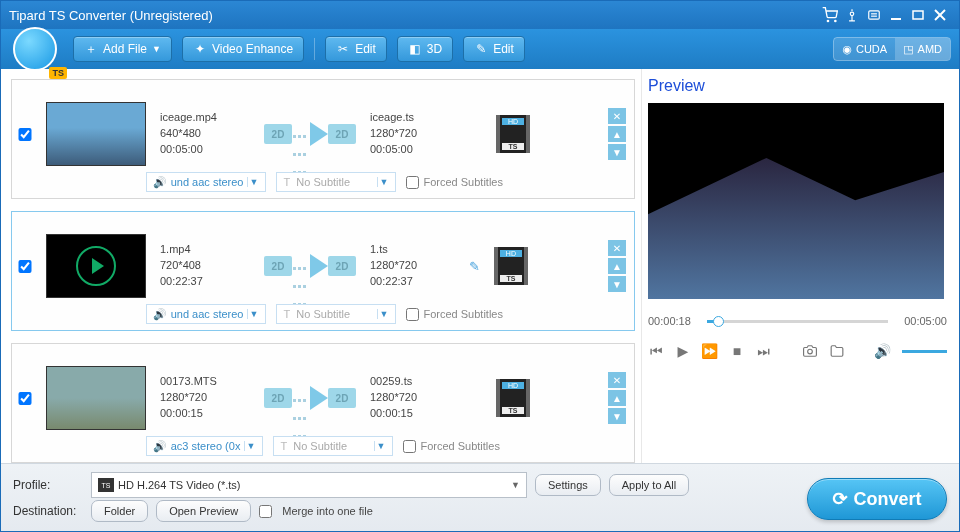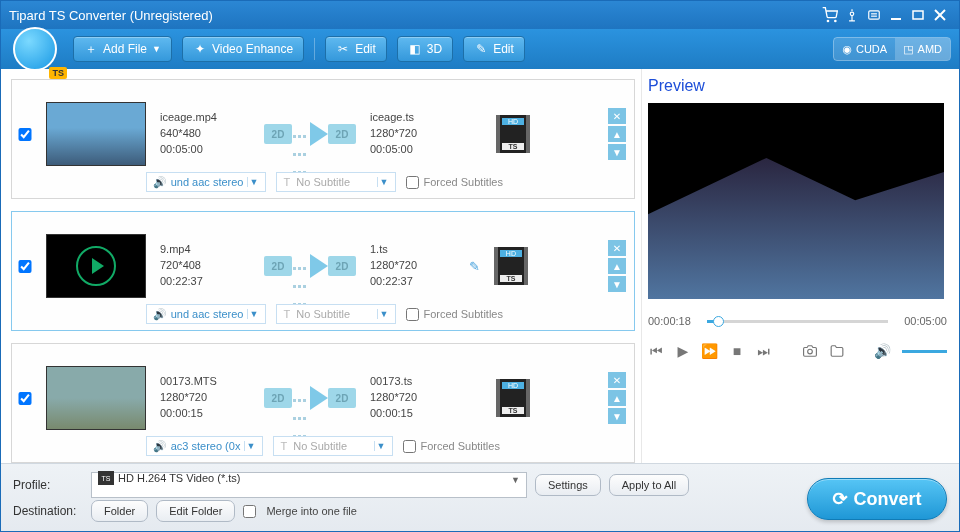--- a/index.html
+++ b/index.html
@@ -58,21 +58,21 @@
 .slider-knob { position: absolute; top: -4px; width: 11px; height: 11px; background: #fff; border: 1px solid #3ba8e0; border-radius: 50%; }
 .play-ctrls { display: flex; align-items: center; gap: 10px; margin-top: 14px; color: #777; }
 .pctl { width: 20px; height: 20px; display: flex; align-items: center; justify-content: center; cursor: pointer; font-size: 14px; }
 .pspacer { width: 12px; }
 .vol-slider { width: 54px; height: 3px; background: #3ba8e0; }
 
 .footer { height: 76px; background: linear-gradient(to bottom,#eef2f6,#e4e9ef); border-top: 1px solid #d0d8e0; padding: 8px 12px; display: flex; gap: 20px; }
 .foot-left { flex: 1; font-size: 12px; color: #333; }
 .foot-row { display: flex; align-items: center; gap: 8px; height: 26px; }
 .foot-label { width: 70px; }
-.foot-select { flex: 1; max-width: 436px; height: 22px; border: 1px solid #b8c0c9; background: #fff; display: flex; align-items: flex-end; padding: 12px 6px; font-size: 11px; color: #333; justify-content: space-between; cursor: pointer; }
+.foot-select { flex: 1; max-width: 436px; height: 22px; border: 1px solid #b8c0c9; background: #fff; display: flex; align-items: center; padding: 12px 6px; font-size: 11px; color: #333; justify-content: space-between; cursor: pointer; }
 .foot-path { flex: 1; max-width: 436px; height: 22px; border: 1px solid #b8c0c9; background: #fff; padding: 0 6px; font-size: 11px; color: #333; display: flex; align-items: center; }
 .foot-btn { height: 22px; padding: 0 12px; border: 1px solid #b0bac6; background: linear-gradient(to bottom,#fdfdfd,#e9edf2); border-radius: 7px; font-size: 11px; color: #333; cursor: pointer; display: flex; align-items: center; }
 .merge { font-size: 11px; color: #444; display: flex; align-items: center; gap: 10px; }
 .convert-btn { width: 140px; height: 42px; background: linear-gradient(to bottom,#56c5f5,#1f97d6); border: 1px solid #107bb6; border-radius: 22px; color: #fff; font-size: 18px; font-weight: bold; display: flex; align-items: center; justify-content: center; gap: 6px; cursor: pointer; box-shadow: inset 0 1px 0 rgba(255,255,255,.4),0 2px 4px rgba(0,0,0,.2); margin-top: 6px; }
 .ico { width: 14px; height: 14px; display: inline-flex; align-items: center; justify-content: center; }
 </style>
 </head>
 <body>
 
 <div class="titlebar">
@@ -205,21 +205,21 @@
       </div>
       <div class="file-row selected">
         <div class="row-top">
           <input type="checkbox" checked="" class="row-chk" style="">
           <div class="thumb thumb-play">
             <div class="play-ring">
               <div class="play-tri"></div>
             </div>
           </div>
           <div class="src-info">
-            <div>9.mp4</div>
+            <div>1.mp4</div>
             <div>720*408</div>
             <div>00:22:37</div>
           </div>
           <div class="arrow-mid">
             <div class="badge2d">2D</div>
             <div class="mid-grid"><span></span><span></span><span></span><span></span><span></span><span></span><span></span><span></span><span></span></div>
             <div class="big-arrow"></div>
             <div class="badge2d">2D</div>
           </div>
           <div class="out-info">
@@ -260,21 +260,21 @@
             <div>1280*720</div>
             <div>00:00:15</div>
           </div>
           <div class="arrow-mid">
             <div class="badge2d">2D</div>
             <div class="mid-grid"><span></span><span></span><span></span><span></span><span></span><span></span><span></span><span></span><span></span></div>
             <div class="big-arrow"></div>
             <div class="badge2d">2D</div>
           </div>
           <div class="out-info">
-            <div>00173.ts</div>
+            <div>00259.ts</div>
             <div>1280*720</div>
             <div>00:00:15</div>
           </div>
           <span style="width:13px"></span>
           <div class="format-icon">
             <div class="hd">HD</div>
             <div class="ts">TS</div>
           </div>
           <div class="row-ctrls">
             <div>✕</div>
@@ -345,21 +345,21 @@
             <span>HD H.264 TS Video (*.ts)</span>
           </span>
         <span style="font-size:9px;color:#666">▼</span>
       </div>
       <div class="foot-btn">Settings</div>
       <div class="foot-btn">Apply to All</div>
     </div>
     <div class="foot-row">
       <div class="foot-label">Destination:</div>
       <div class="foot-btn">Folder</div>
-      <div class="foot-btn">Edit Folder</div>
+      <div class="foot-btn">Open Preview</div>
       <label class="merge">
           <input type="checkbox" style=""> 
           <span>Merge into one file</span>
         </label>
     </div>
   </div>
   <div class="convert-btn">
     <span>⟳</span>
     <span>Convert</span>
   </div>

